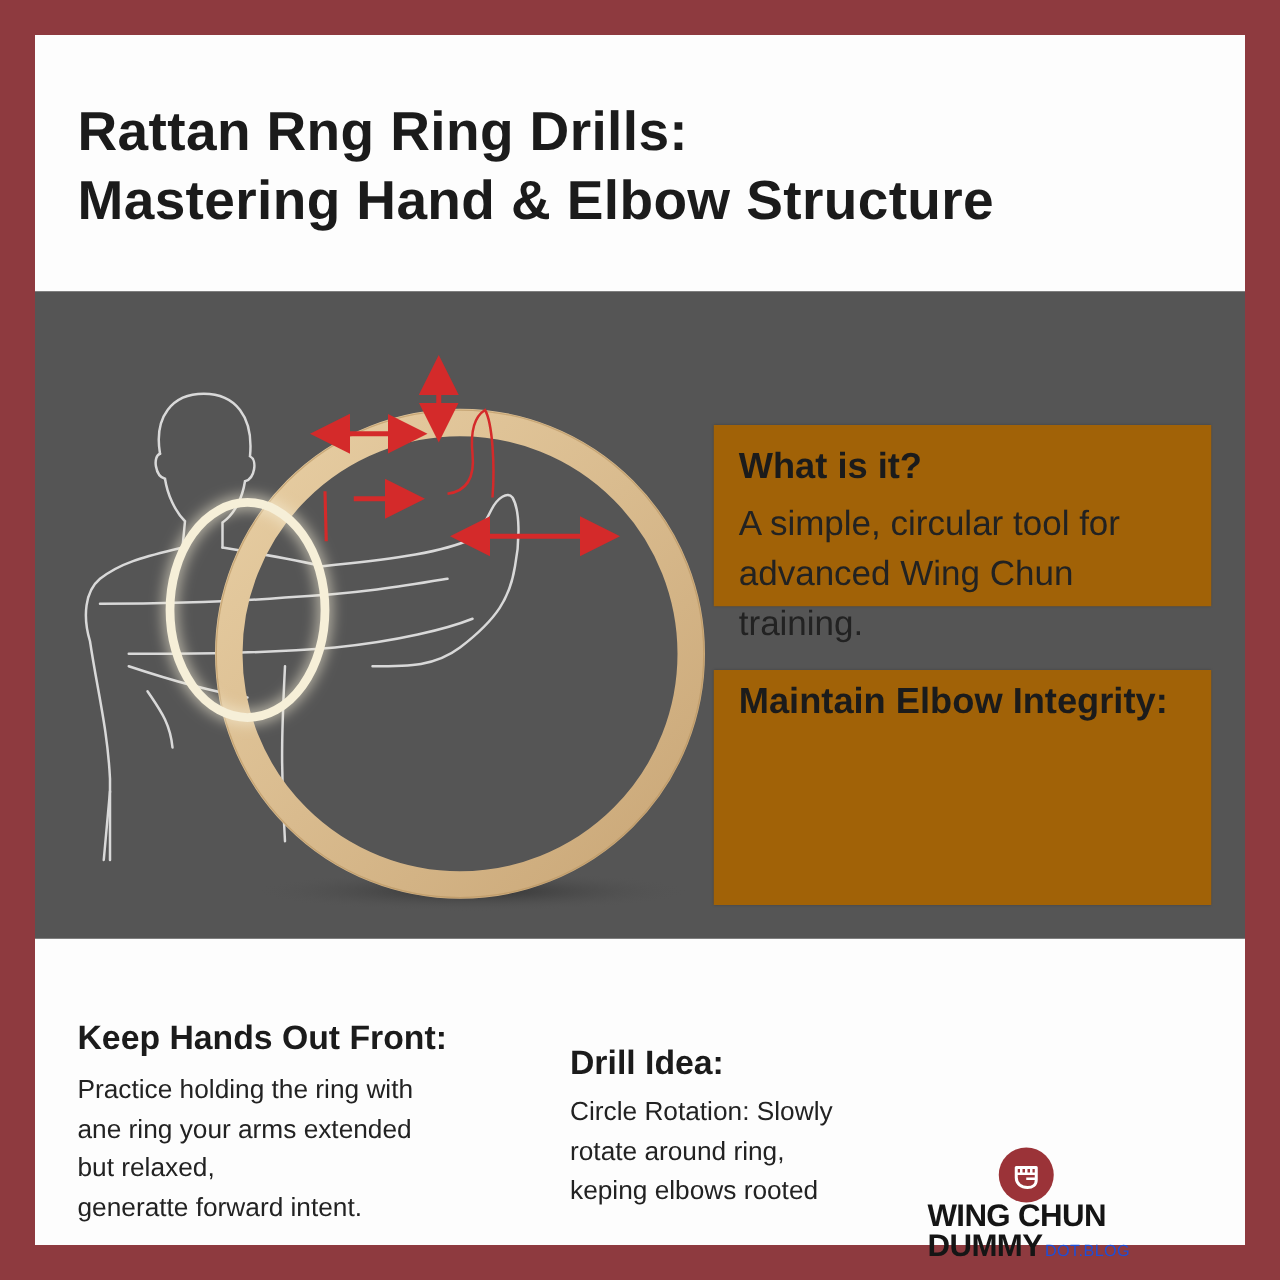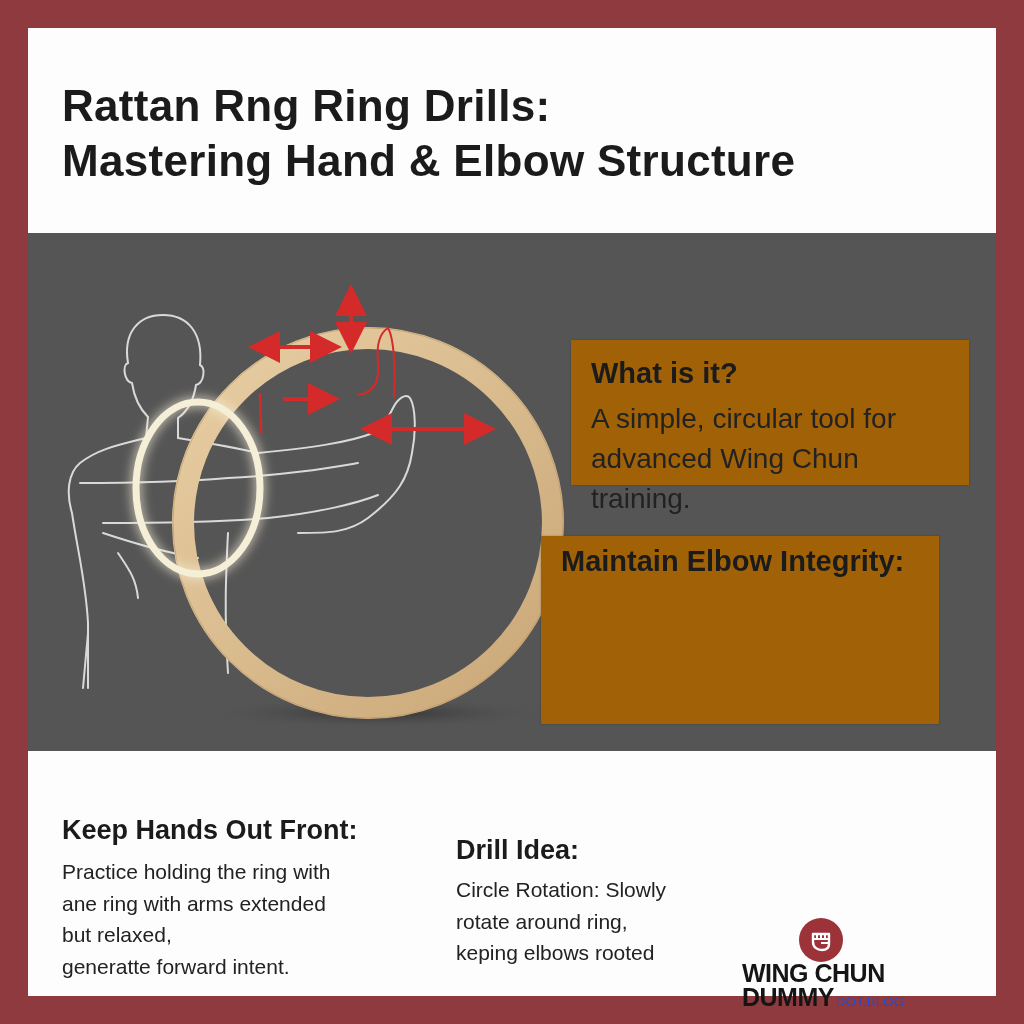--- a/index.html
+++ b/index.html
@@ -4,21 +4,21 @@
 <style>
   html, body { margin:0; padding:0; }
   body { width:1024px; height:1024px; background:#8e3a3f; position:relative; overflow:hidden; font-family:"Liberation Sans", sans-serif; }
   .panel { position:absolute; left:28px; top:28px; width:968px; height:968px; background:#fdfdfd; }
   .title { position:absolute; left:34px; top:50px; margin:0; font-size:44px; line-height:1.25; font-weight:700; color:#1b1b1b; letter-spacing:0.3px; }
   .title span { display:block; }
   .band { position:absolute; left:0; top:205px; width:968px; height:518px; background:#555555; }
   .illus { position:absolute; left:0; top:0; width:560px; height:518px; }
   .card { position:absolute; background:#a16207; box-shadow:0 0 2px rgba(0,0,0,0.25); padding:0 20px; box-sizing:border-box; }
   .card1 { left:543px; top:107px; width:398px; height:145px; padding-top:14px; }
-  .card2 { left:513px; top:303px; width:398px; height:188px; padding-top:6px; }
+  .card2 { left:543px; top:303px; width:398px; height:188px; padding-top:6px; }
   .card h2 { margin:0; font-size:29px; font-weight:700; color:#1b1b1b; line-height:1.35; }
   .card p { margin:6px 0 0 0; font-size:28px; color:#222; line-height:1.42; }
   .card2 p { margin-top:0; }
   .sec-left { position:absolute; left:34px; top:787px; width:400px; }
   .sec-left h2 { margin:0; font-size:27px; font-weight:700; color:#1b1b1b; }
   .sec-left p { margin:10px 0 0 0; font-size:21px; color:#222; line-height:1.5; }
   .sec-right { position:absolute; left:428px; top:807px; width:320px; }
   .sec-right h2 { margin:0; font-size:27px; font-weight:700; color:#1b1b1b; }
   .sec-right p { margin:8px 0 0 0; font-size:21px; color:#222; line-height:1.5; }
   .logo { position:absolute; left:714px; top:890px; display:flex; align-items:center;flex-direction:column; }
@@ -104,21 +104,21 @@
 
     <div class="card card2">
       <h2>Maintain Elbow Integrity:</h2>
     </div>
   </div>
 
   <div class="sec-left">
     <h2>Keep Hands Out Front:</h2>
     <p>
       <span>Practice holding the ring with</span><br>
-      <span>ane ring with arms extended</span><br>
+      <span>ane ring your arms extended</span><br>
       <span>but relaxed,</span><br>
       <span>generatte forward intent.</span>
     </p>
   </div>
 
   <div class="sec-right">
     <h2>Drill Idea:</h2>
     <p>
       <span>Circle Rotation: Slowly</span><br>
       <span>rotate around ring,</span><br>

